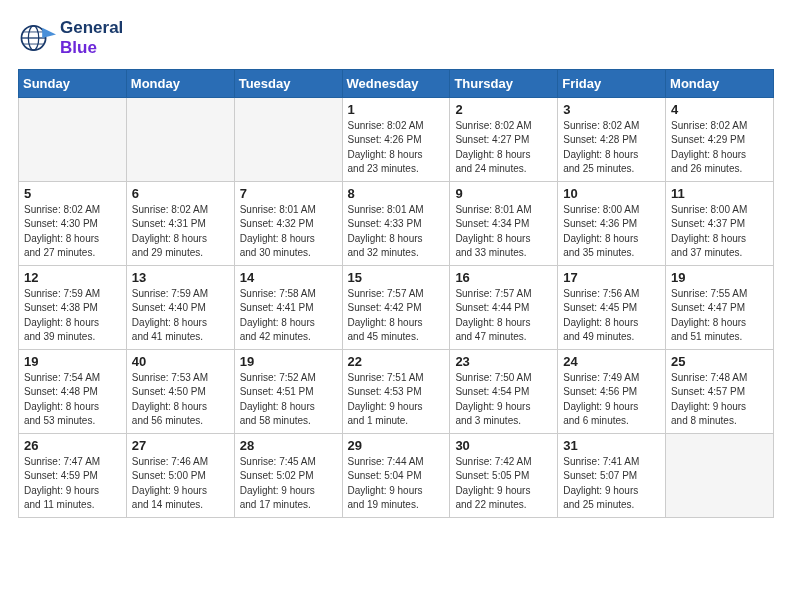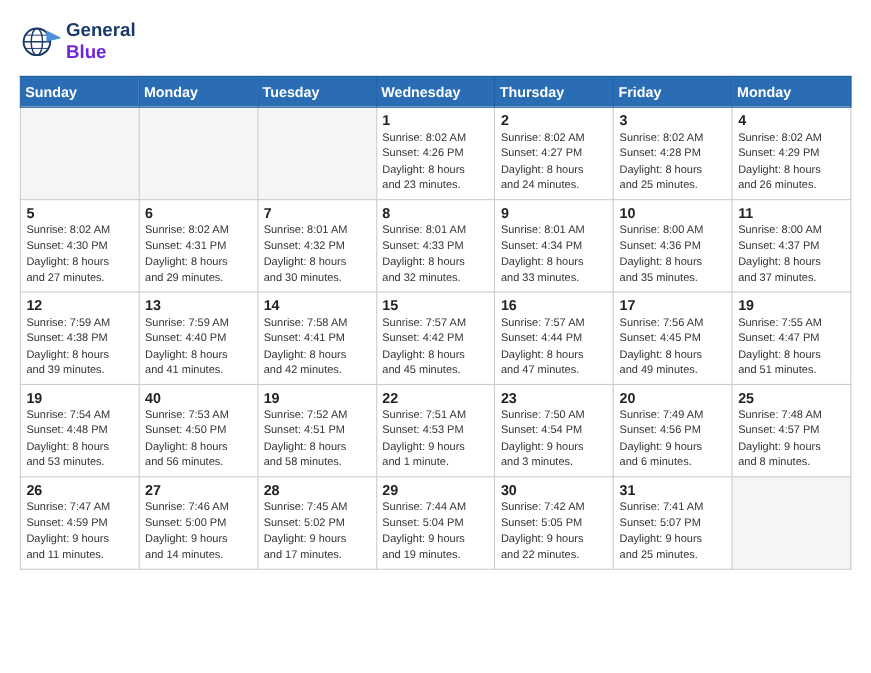--- a/index.html
+++ b/index.html
@@ -221,21 +221,21 @@
           </td>
           <td>
             <div class="day-num">22</div>
             <div class="day-info">Sunrise: 7:51 AM<br>Sunset: 4:53 PM<br>Daylight: 9 hours<br>and 1 minute.</div>
           </td>
           <td>
             <div class="day-num">23</div>
             <div class="day-info">Sunrise: 7:50 AM<br>Sunset: 4:54 PM<br>Daylight: 9 hours<br>and 3 minutes.</div>
           </td>
           <td>
-            <div class="day-num">20</div>
+            <div class="day-num">24</div>
             <div class="day-info">Sunrise: 7:49 AM<br>Sunset: 4:56 PM<br>Daylight: 9 hours<br>and 6 minutes.</div>
           </td>
           <td>
             <div class="day-num">25</div>
             <div class="day-info">Sunrise: 7:48 AM<br>Sunset: 4:57 PM<br>Daylight: 9 hours<br>and 8 minutes.</div>
           </td>
         </tr>
         <tr>
           <td>
             <div class="day-num">26</div>

